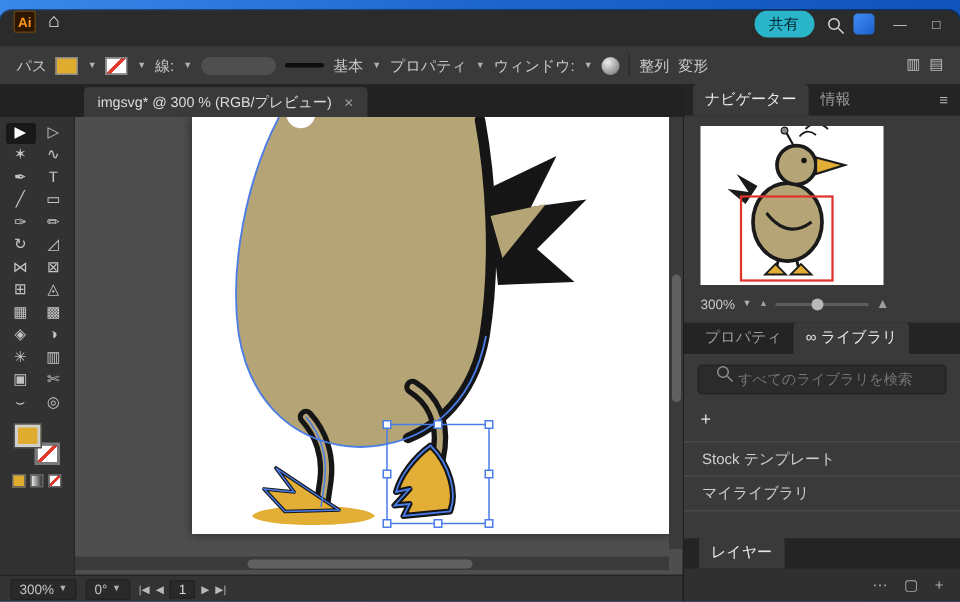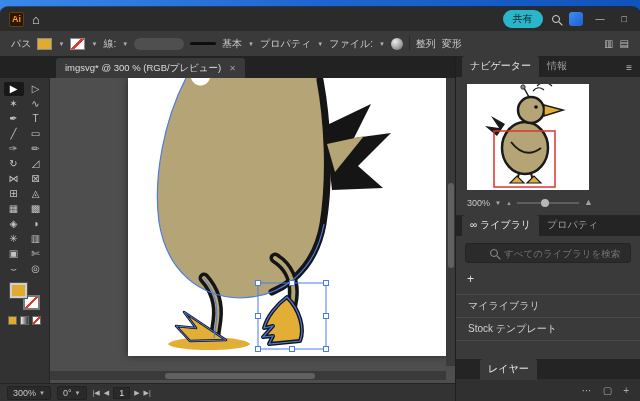--- a/index.html
+++ b/index.html
@@ -2,21 +2,21 @@
 <html><head>
 <meta charset="utf-8">
 <style>
   *{margin:0;padding:0;box-sizing:border-box}
   html,body{width:640px;height:401px;overflow:hidden;font-family:"Liberation Sans","DejaVu Sans",sans-serif}
   body{background:linear-gradient(100deg,#3a88ea 0%,#1e66cf 45%,#0d4fb6 100%);position:relative}
 
   .window{position:absolute;left:0;top:7px;width:640px;height:394px;background:#2e2e2e;border-radius:8px 8px 0 0;overflow:hidden;box-shadow:0 0 0 1px rgba(0,0,0,.45)}
 
   
-  .titlebar{position:absolute;left:0;top:0;width:100%;height:24px;background:#2b2b2b;display:flex;align-items:center;color:#d9d9d9}
+  .titlebar{position:absolute;left:0;top:0;width:100%;height:24px;background:#2b2b2b;display:flex;align-items:flex-start;color:#d9d9d9}
   .ai-logo{width:15px;height:15px;margin-left:9px;background:#2d1600;border:1px solid #61400f;color:#ff9a1e;font-weight:bold;font-size:9px;display:flex;align-items:center;justify-content:center;border-radius:2px;flex:none}
   .home{margin-left:8px;font-size:13px;color:#e3e3e3;line-height:1}
   .menus{display:flex;margin-left:8px;font-size:10px;letter-spacing:-0.4px}
   .menus span{padding:0 4px;color:#d2d2d2;white-space:nowrap}
   .tb-right{margin-left:auto;display:flex;align-items:center;gap:9px;padding-right:9px}
   .share{background:#2ab5cb;color:#06262d;font-size:10px;padding:2px 10px;border-radius:9px;white-space:nowrap}
   .mag{position:relative;width:8px;height:8px;border:1.4px solid currentColor;border-radius:50%;color:#d8d8d8;flex:none}
   .mag::after{content:"";position:absolute;width:5px;height:1.4px;background:currentColor;right:-4px;bottom:-2px;transform:rotate(45deg)}
   .blueicon{width:14px;height:14px;border-radius:3px;background:linear-gradient(135deg,#3f8cf3,#1c60cf)}
   .winbtn{font-size:9px;color:#cfcfcf;padding:0 4px}
@@ -77,27 +77,27 @@
   .ptab.active{background:#3a3a3a;color:#e8e8e8}
   .pmenu{position:absolute;right:8px;top:5px;color:#b9b9b9;font-size:10px}
   .nav-body{background:#3a3a3a;padding:7px 11px 0;flex:none}
   .thumb{width:122px;height:106px;background:#fff;position:relative}
   .nav-ctrl{background:#3a3a3a;height:26px;display:flex;align-items:center;gap:5px;padding:0 11px;font-size:9px;color:#c9c9c9;flex:none;border-bottom:1px solid #262626}
   .slider{flex:1;height:2px;background:#5d5d5d;position:relative;max-width:62px}
   .slider .knob{position:absolute;left:24px;top:-3px;width:8px;height:8px;border-radius:50%;background:#b8b8b8}
   .mtn{color:#9f9f9f;line-height:1}
 
   .lib-body{flex:1;background:#3a3a3a;display:flex;flex-direction:column;min-height:0}
-  .searchrow{margin:7px 9px 7px;display:flex;align-items:center;gap:6px;background:#2b2b2b;border:1px solid #242424;border-radius:3px;height:20px;padding:0 24px;flex:none}
+  .searchrow{margin:7px 9px 7px;display:flex;gap:6px;background:#2b2b2b;border:1px solid #242424;border-radius:3px;height:20px;padding:0 12px;flex:none}
   .searchrow input{background:transparent;border:none;outline:none;color:#bdbdbd;font-size:9.5px;width:132px;font-family:inherit}
   .createrow{display:flex;align-items:center;gap:7px;padding:3px 11px 9px;font-size:10px;color:#e2e2e2;border-bottom:1px solid #4a4a4a;flex:none}
   .createrow .plus{font-size:12px;color:#e2e2e2;line-height:1}
   .libitem{height:23px;display:flex;align-items:center;padding:0 12px;font-size:10px;color:#cfcfcf;border-bottom:1px solid #4a4a4a;flex:none}
 
-  .layers-head{height:20px;background:#242424;display:flex;align-items:center;padding-left:24px;flex:none}
+  .layers-head{height:20px;background:#242424;display:flex;align-items:flex-end;padding-left:10px;flex:none}
   .layers-body{height:22px;background:#303030;display:flex;align-items:center;justify-content:flex-end;gap:11px;padding:0 11px;color:#ababab;font-size:10px;flex:none}
 </style>
 </head>
 <body>
 
 <div class="window">
 
   <div class="titlebar">
     <div class="ai-logo">Ai</div>
     <div class="home">⌂</div>
@@ -118,21 +118,21 @@
     <span class="swatch stroke"></span>
     <span class="dd">▼</span>
     <span>線:</span>
     <span class="dd">▼</span>
     <span class="pill"></span>
     <span class="brushline"></span>
     <span>基本</span>
     <span class="dd">▼</span>
     <span>プロパティ</span>
     <span class="dd">▼</span>
-    <span>ファイル:</span>
+    <span>ウィンドウ:</span>
     <span class="dd">▼</span>
     <span class="sphere"></span>
     <span class="vdiv"></span>
     <span>整列</span>
     <span>変形</span>
     <span class="cb-spacer"></span>
     <span class="gridicon">▥</span>
     <span class="gridicon">▤</span>
   </div>
 
@@ -288,36 +288,36 @@
         <span>300%</span>
         <span class="dd">▼</span>
         <span class="mtn" style="font-size:6px">▲</span>
         <span class="slider">
             <span class="knob"></span>
           </span>
         <span class="mtn" style="font-size:9px">▲</span>
       </div>
 
       <div class="phead">
+        <span class="ptab">プロパティ</span>
         <span class="ptab active">
           <span>∞</span>
           <span>ライブラリ</span>
         </span>
-        <span class="ptab">プロパティ</span>
       </div>
       <div class="lib-body">
         <div class="searchrow">
           <span class="mag" style="color:#8f8f8f"></span>
           <input readonly="" placeholder="すべてのライブラリを検索" style="">
         </div>
         <div class="createrow">
           <span class="plus">+</span>
         </div>
+        <div class="libitem">Stock テンプレート</div>
         <div class="libitem">マイライブラリ</div>
-        <div class="libitem">Stock テンプレート</div>
       </div>
 
       <div class="layers-head phead">
         <span class="ptab active">レイヤー</span>
       </div>
       <div class="layers-body">
         <span>⋯</span>
         <span>▢</span>
         <span>+</span>
       </div>

